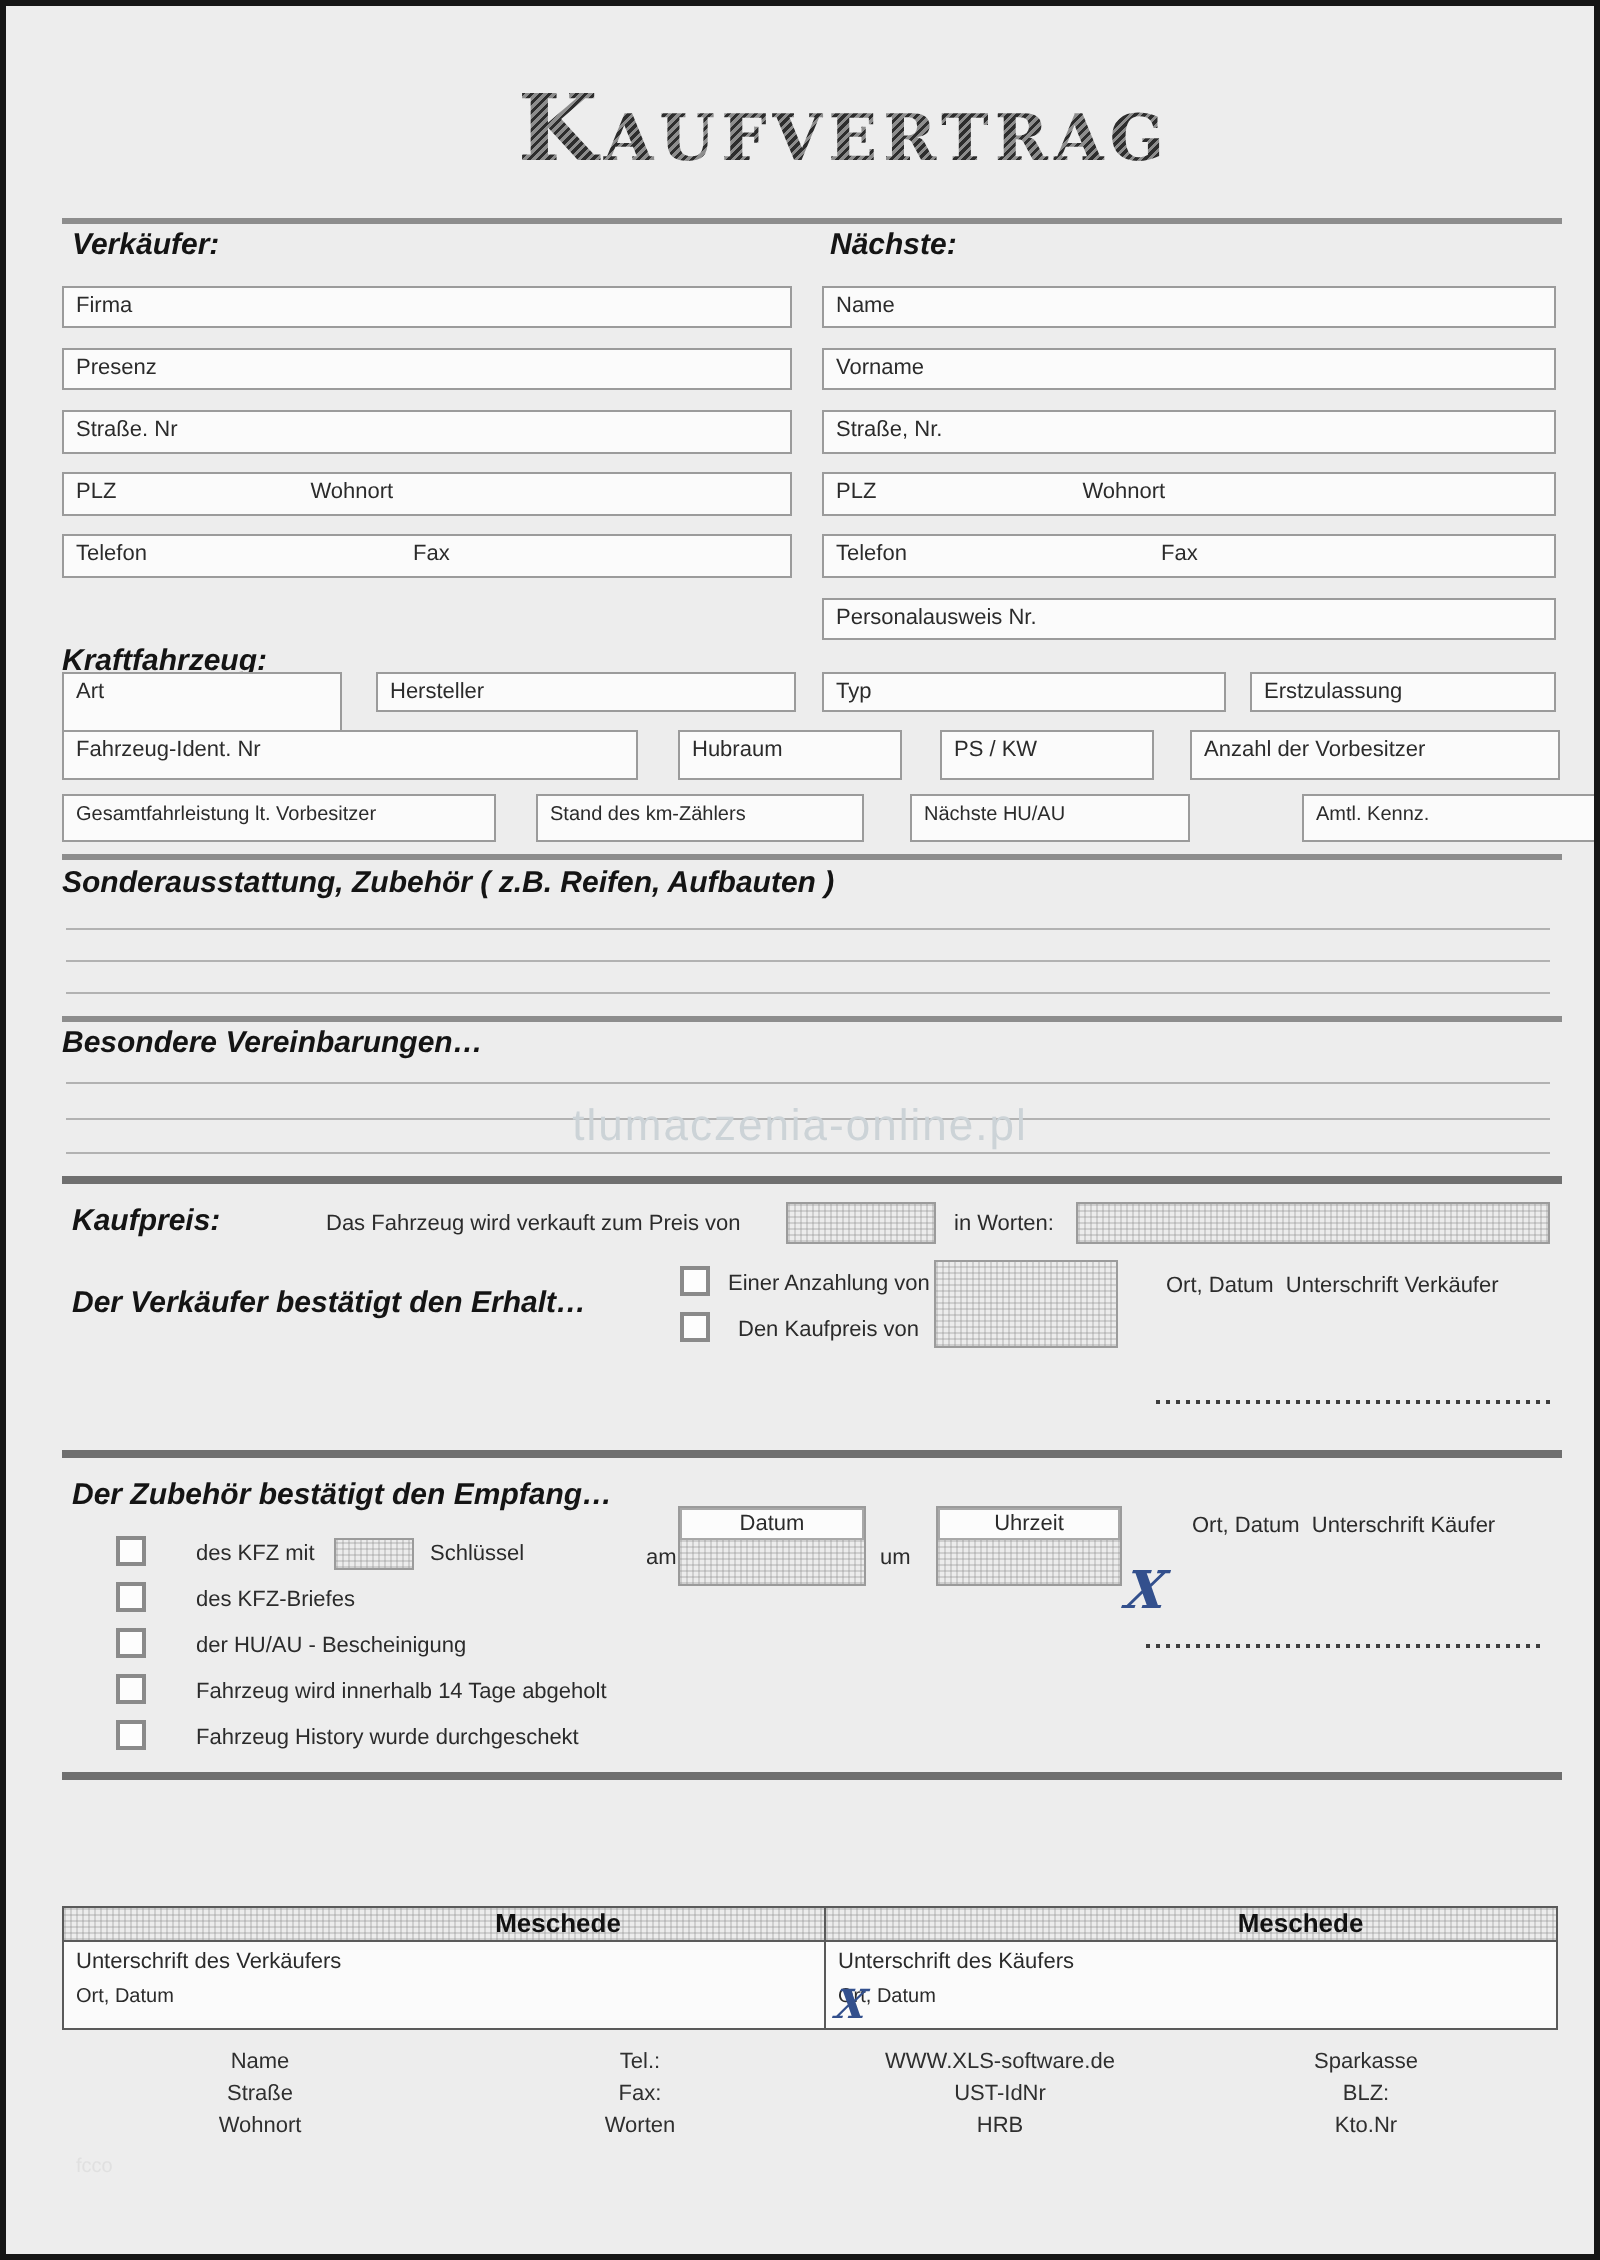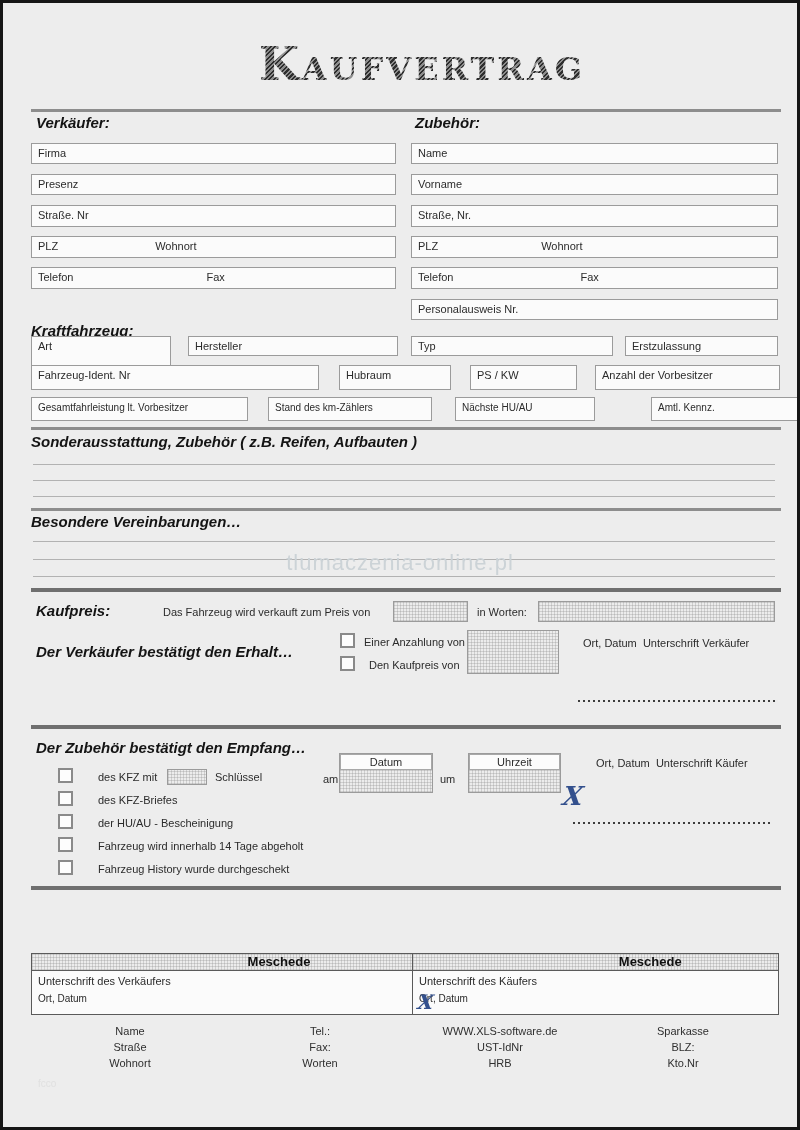--- a/index.html
+++ b/index.html
@@ -61,21 +61,21 @@
 </head>
 <body>
 
 <div class="page">
 
   <div class="title">Kaufvertrag</div>
 
   <div class="hr" style="top:106px"></div>
 
   <div class="h1" style="left:33px;top:111px">Verkäufer:</div>
-  <div class="h1" style="left:412px;top:111px">Zubehör:</div>
+  <div class="h1" style="left:412px;top:111px">Nächste:</div>
 
   <div class="field" style="left:28px;top:140px;width:365px;height:21px">
     <span class="lbl">Firma</span>
     <span class="pat fill"></span>
   </div>
   <div class="field" style="left:28px;top:171px;width:365px;height:21px">
     <span class="lbl">Presenz</span>
     <span class="pat fill"></span>
   </div>
   <div class="field" style="left:28px;top:202px;width:365px;height:22px">

